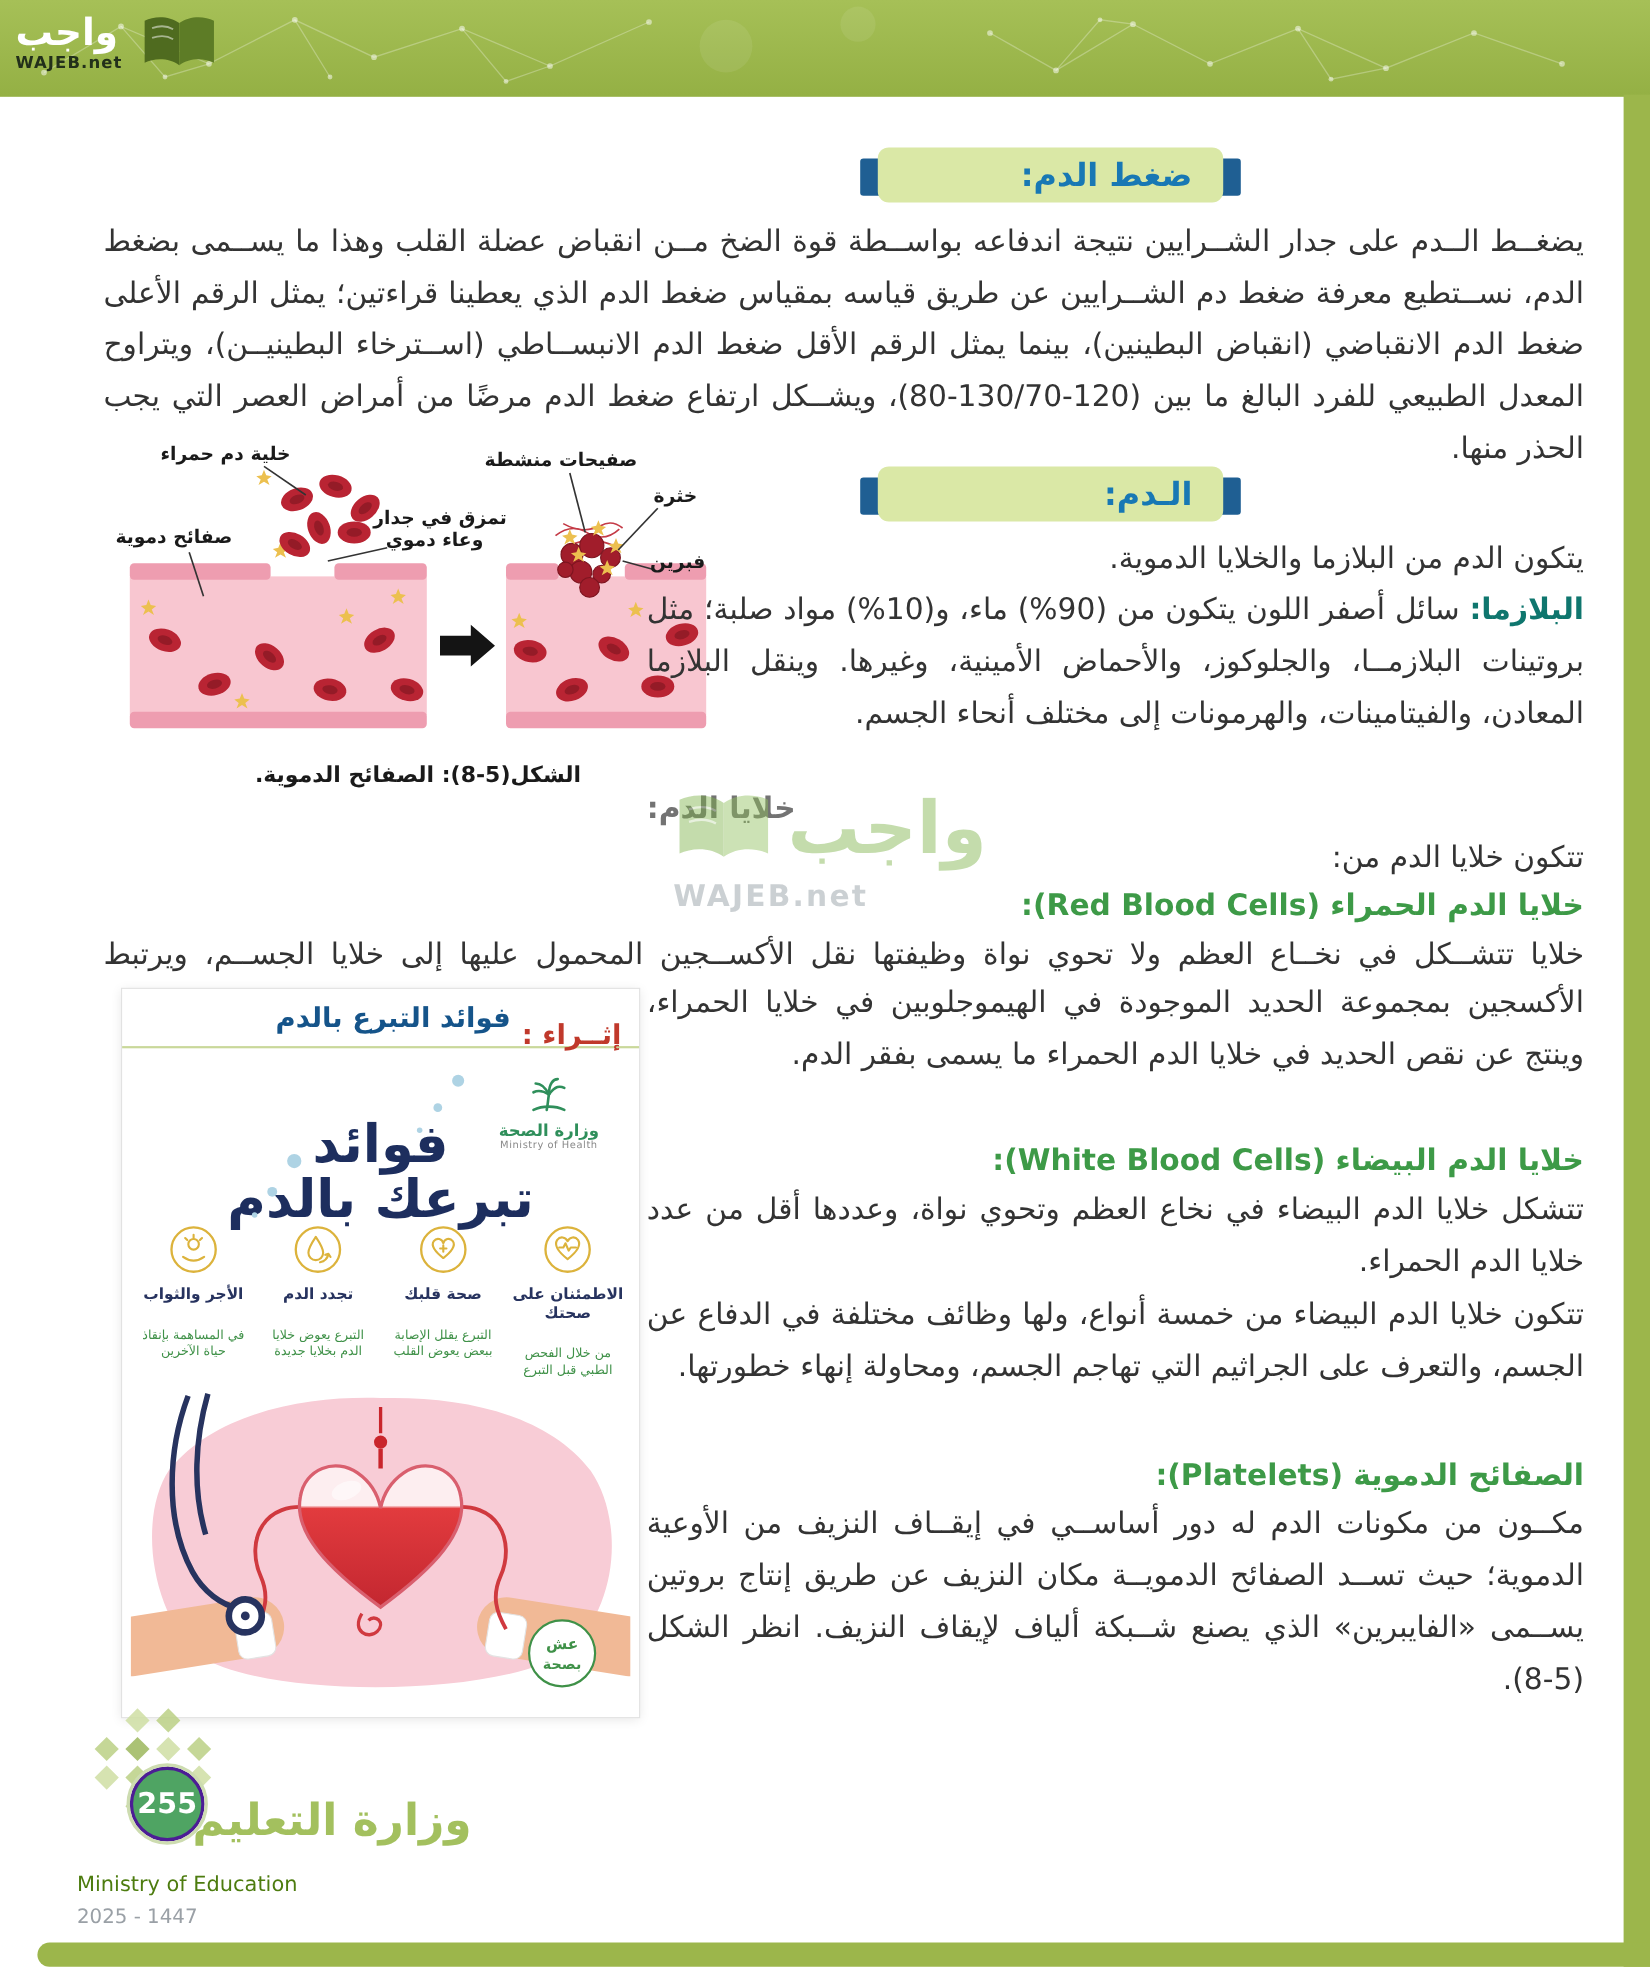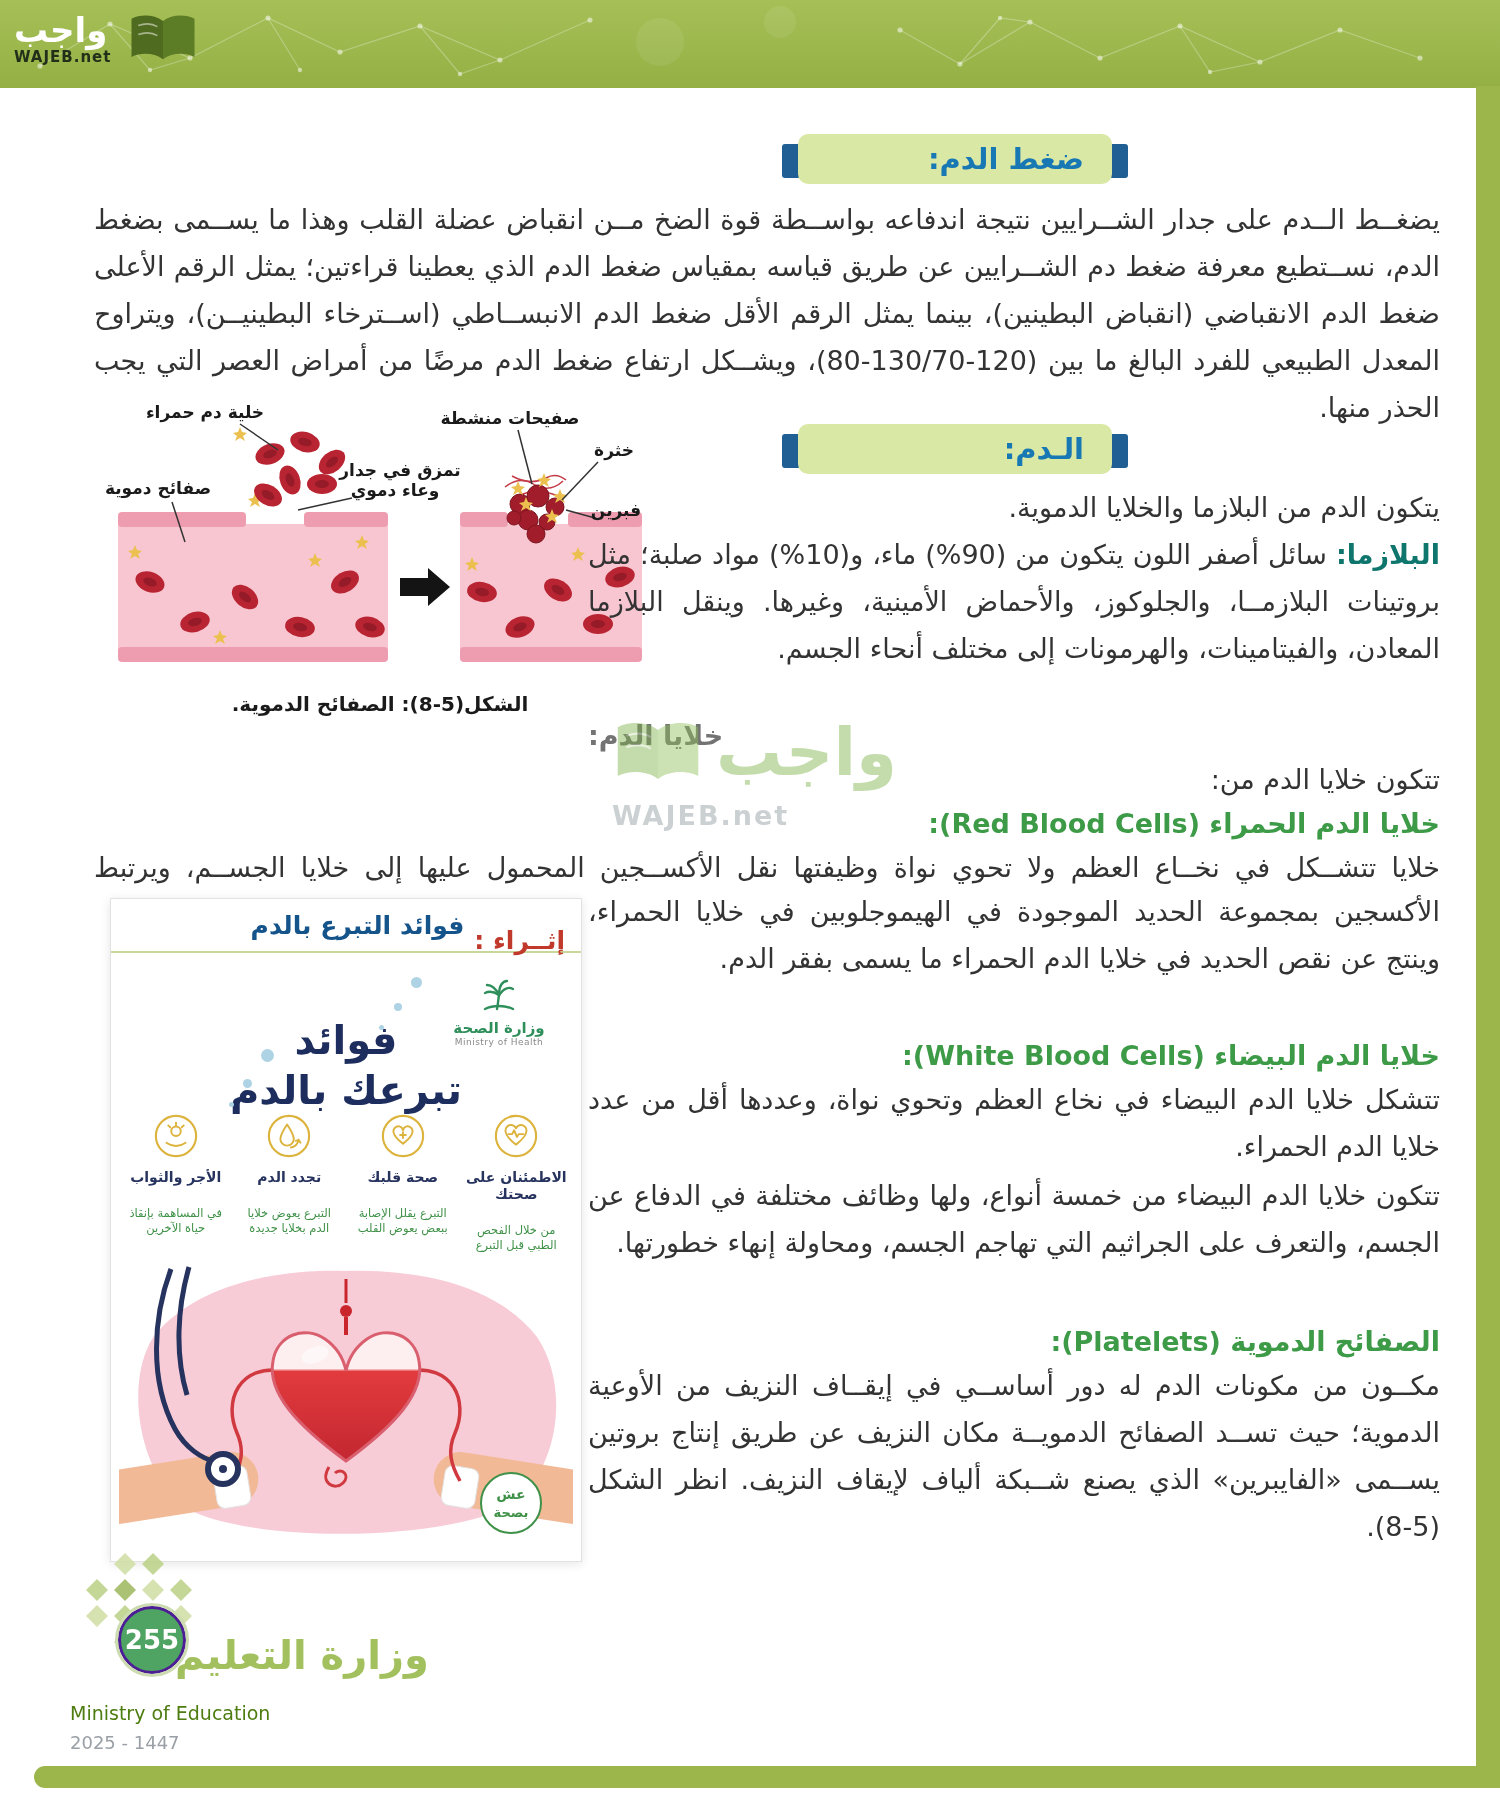--- a/index.html
+++ b/index.html
@@ -47,21 +47,21 @@
   .card { position:absolute; left:110px; top:898px; width:470px; height:662px; background:#fff;
           border:1px solid #e2e2e2; box-shadow:0 2px 10px rgba(0,0,0,.1); direction:rtl; }
   .card-header { height:54px; border-bottom:2px solid #c9d89a; display:flex; align-items:center;
                  gap:10px; padding:0 16px; font-size:25px; font-weight:bold; box-sizing:border-box; }
   .card-header .tag { color:#c0392b;margin-top:30px; }
   .card-header .ttl { color:#15548a; }
   .moh { position:absolute; top:74px; right:24px; width:116px; text-align:center; }
   .moh-ar { font-size:15px; font-weight:bold; color:#2f8f5b; margin-top:2px; }
   .moh-en { font-size:9px; color:#8a8a8a; letter-spacing:.5px; }
   .card-title { position:absolute; top:116px; left:0; right:0; text-align:center; color:#1d2e5e;
-                font-weight:bold; font-size:40px; line-height:50px; }
+                font-weight:bold; font-size:48px; line-height:50px; }
   .dot { position:absolute; border-radius:50%; background:#aed3e4; }
   .benefits { position:absolute; top:214px; left:8px; right:8px; display:flex; direction:rtl; }
   .benefit { flex:1; text-align:center; padding:0 5px; }
   .bicon svg { width:46px; height:46px; }
   .ic-ring { fill:#fff; stroke:#dcb33c; stroke-width:2.2; }
   .ic-glyph { fill:none; stroke:#dcb33c; stroke-width:2; stroke-linecap:round; stroke-linejoin:round; }
   .b-title { font-size:14px; font-weight:bold; color:#27335f; margin-top:6px; line-height:17px; }
   .b-desc { font-size:11.5px; color:#3f9148; line-height:15px; margin-top:20px; }
   .illus { position:absolute; left:8px; bottom:10px; width:454px; height:300px; }
   .illus text { font-family:"DejaVu Sans",sans-serif; font-weight:bold; }

